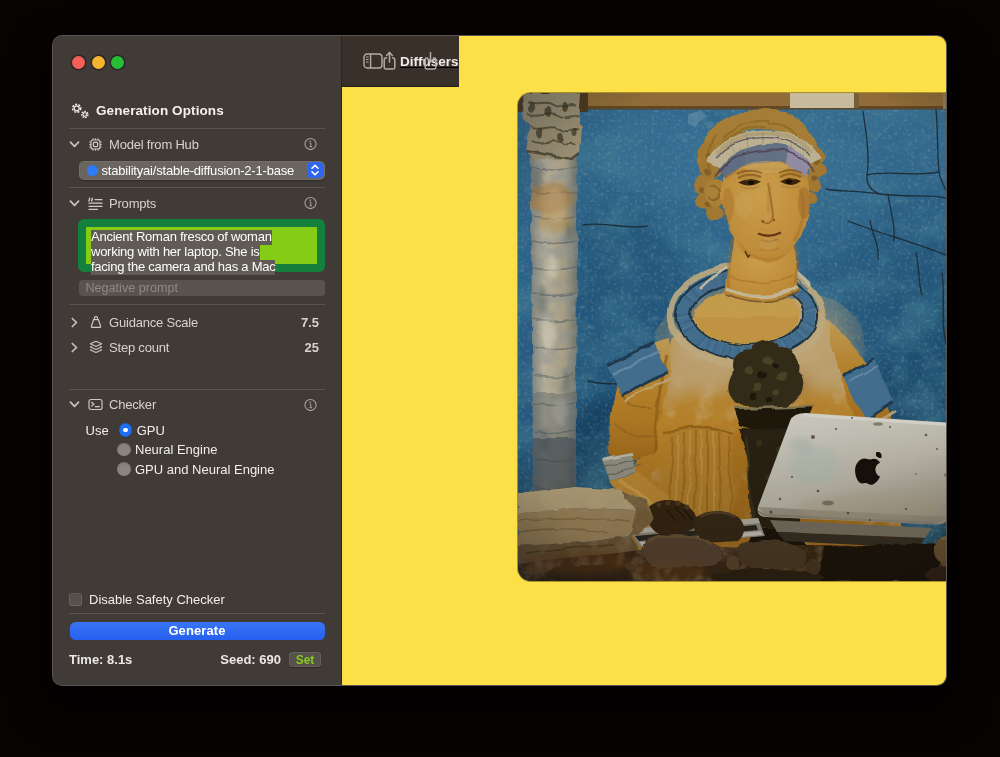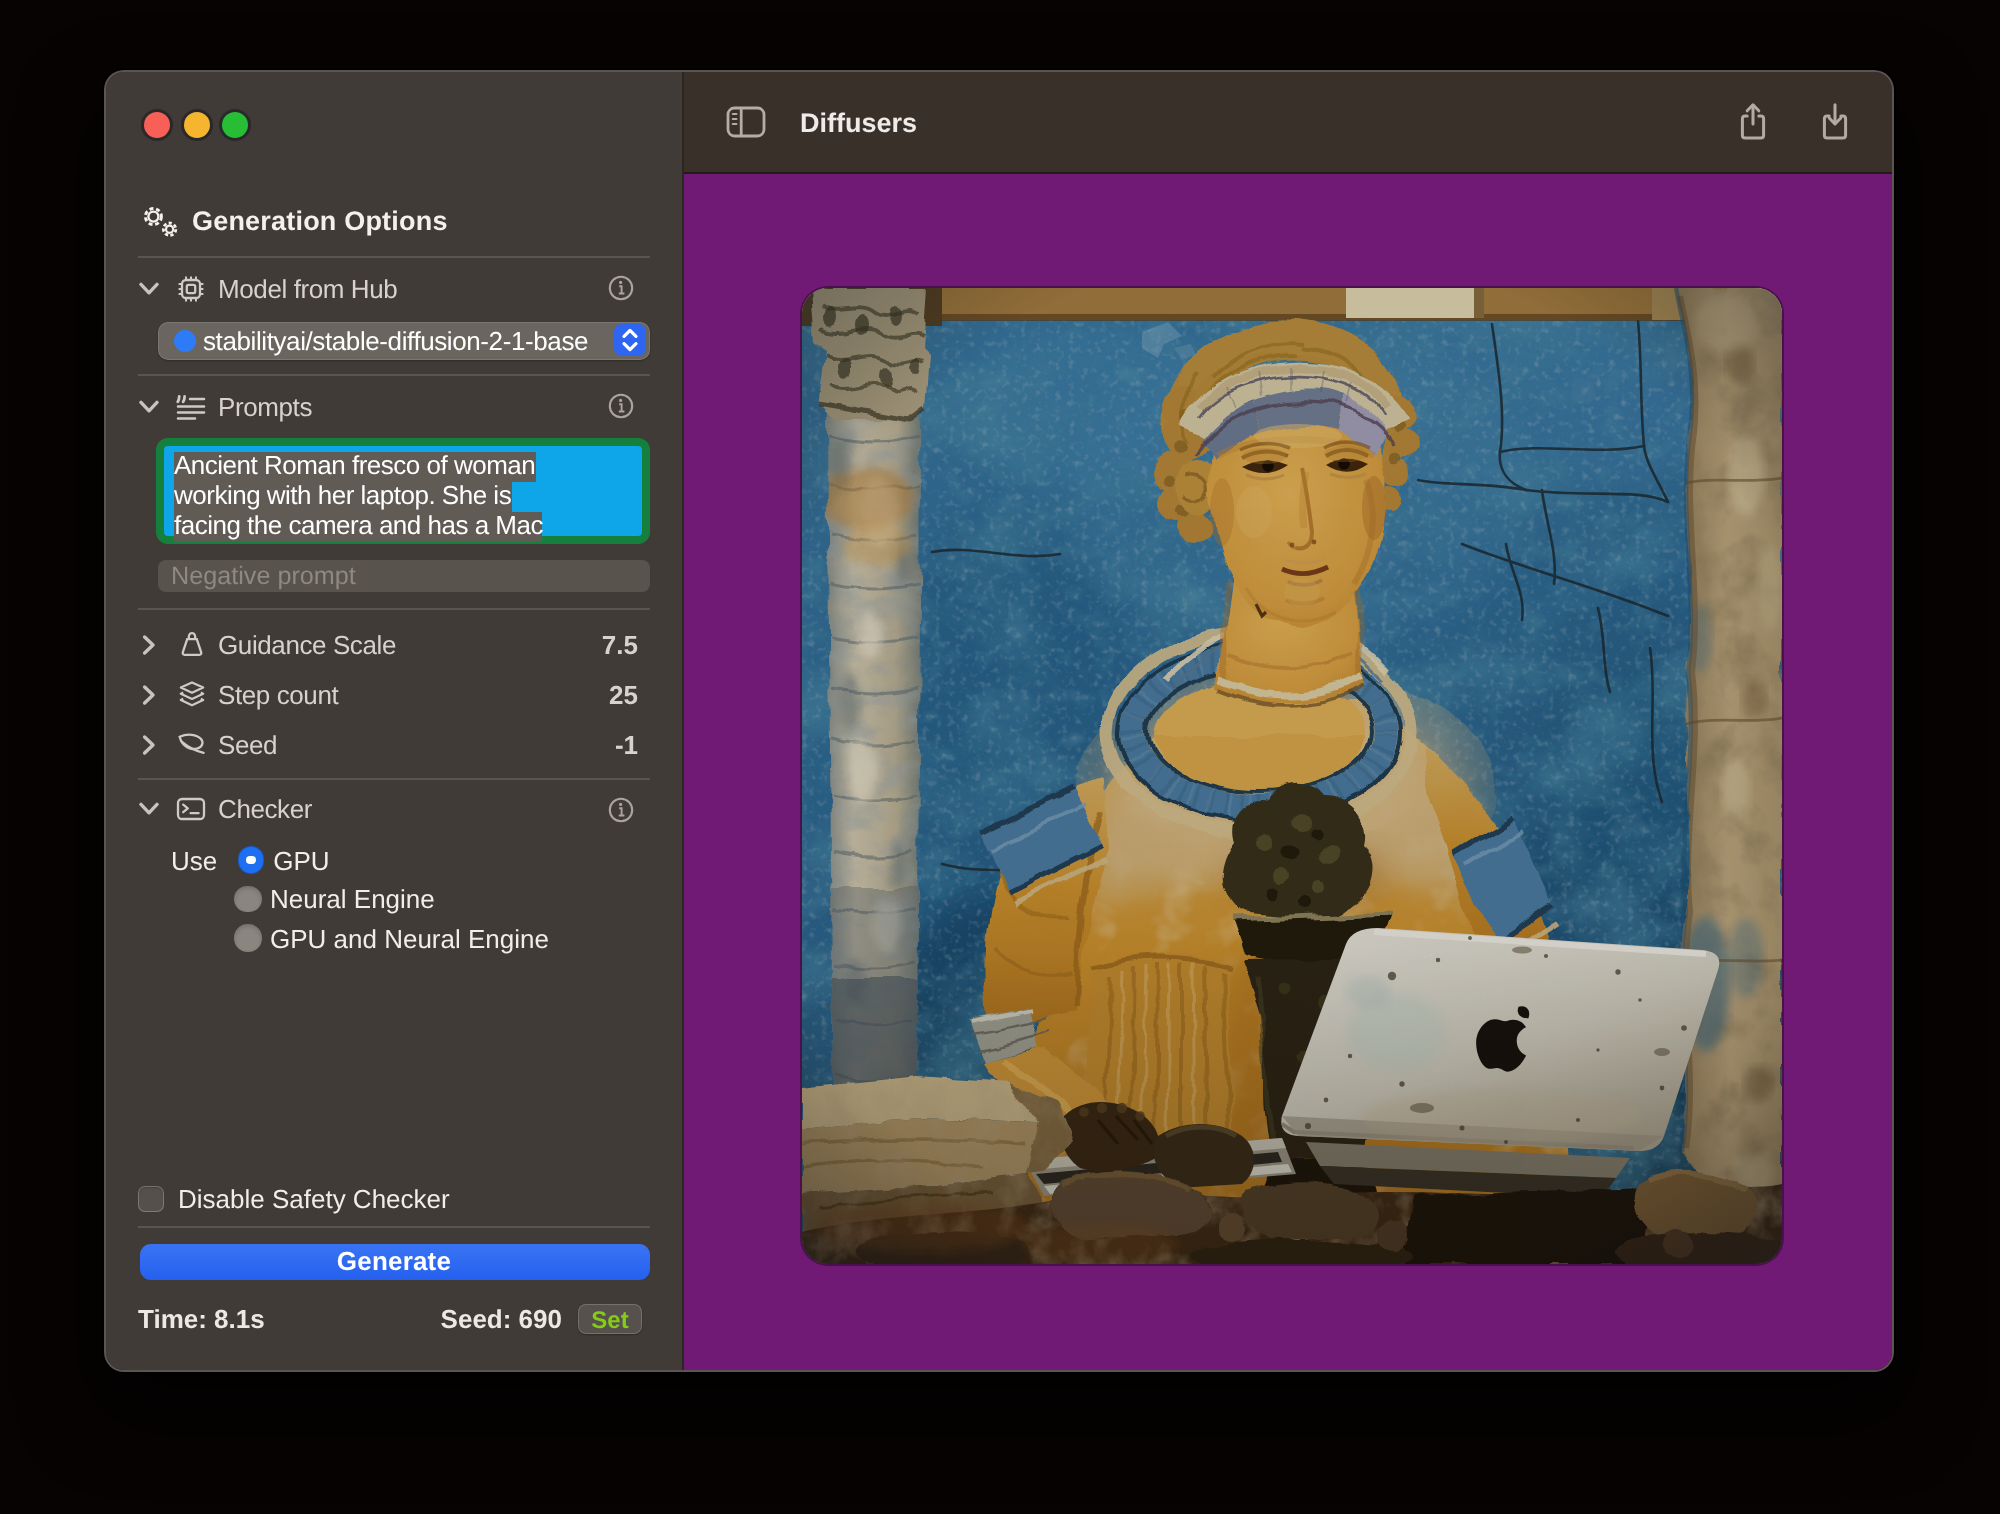--- a/index.html
+++ b/index.html
@@ -42,21 +42,21 @@
     box-shadow:inset 0 0 0 0.5px rgba(255,255,255,0.12), 0 0.5px 1px rgba(0,0,0,0.3);
   }
   .dropdown .dot { width:11px; height:11px; border-radius:50%; background:#2d7bf6; margin-left:8px; flex:none; }
   .dropdown .dd-label { color:#ffffff; font-size:13px; margin-left:4px; white-space:nowrap; letter-spacing:-0.2px; }
   .dropdown .stepper {
     position:absolute; right:1.8px; top:1.8px; width:16px; height:16px; border-radius:4px;
     background:#2f66f1; display:flex; flex-direction:column; align-items:center; justify-content:center; gap:1px;
   }
   .textarea {
     position:absolute; left:25px; top:183px; width:247px; height:53px;
-    border:4px solid #15803d; border-radius:6px; background:#0ea5e9; padding:3px 5px;
+    border:8px solid #15803d; border-radius:6px; background:#84cc16; padding:3px 5px;
   }
   .textarea .tline { display:table; font-size:13px; line-height:14.9px; color:#ffffff; background:#615b55; white-space:nowrap; letter-spacing:-0.25px;}
   .neg-input {
     position:absolute; left:25.5px; top:244px; width:246px; height:15.5px;
     background:#58525c; background:#59534e; border-radius:4px; display:flex; align-items:center;
   }
   .neg-input .ph { color:#8f8983; font-size:12.6px; margin-left:7px; }
 
   .radio-row { position:absolute; display:flex; align-items:center; }
   .radio { width:13.5px; height:13.5px; border-radius:50%; flex:none; }
@@ -78,21 +78,21 @@
   }
   .status-row { position:absolute; left:16px; right:20px; top:615px; height:17px; display:flex; align-items:center; }
   .status-row .time { font-size:13px; font-weight:bold; color:#ece8e5; }
   .status-row .seed { font-size:13px; font-weight:bold; color:#ece8e5; margin-left:auto; }
   .set-btn { margin-left:8px; width:32px; height:15px; background:#57514d; border-radius:4px;
     color:#84cc16; font-size:12px; font-weight:600; display:flex; align-items:center; justify-content:center;
     box-shadow:inset 0 0 0 0.5px rgba(255,255,255,0.18), 0 0.5px 1px rgba(0,0,0,0.3);
   }
 
   
-  .main { flex:1; display:flex; flex-direction:column; background:#701a75; }
+  .main { flex:1; display:flex; flex-direction:row; background:#fde047;text-decoration:underline; }
   .titlebar { height:51px; background:#39302a; border-bottom:1px solid rgba(0,0,0,0.4);
     display:flex; align-items:center; position:relative; flex:none; }
   .tb-sidebar-btn { margin-left:21px; display:flex; }
   .tb-title { margin-left:17px; color:#eeebe8; font-size:13.5px; font-weight:bold; }
   .tb-actions { position:absolute; right:21px; top:0; height:100%; display:flex; align-items:center; gap:26px; }
   .content { flex:1; position:relative; }
   .art { position:absolute; left:59px; top:56.5px; width:490px; height:488px; border-radius:13px; overflow:hidden;
      box-shadow:0 0 0 1px rgba(0,0,0,0.35); }
   .art svg { display:block; width:100%; height:100%; }
 
@@ -238,38 +238,20 @@
             <path d="M2.6 6.3 L1.4 6.9 L7 9.5 L12.6 6.9 L11.4 6.3"></path>
             <path d="M2.6 9.4 L1.4 10 L7 12.6 L12.6 10 L11.4 9.4"></path>
           </g>
         </svg>
       </span>
       <span class="rlabel">Step count</span>
       <span class="spacer"></span>
       <span class="rvalue" style="margin-right:6px">25</span>
     </div>
 
-    <div class="row" style="top:326.3px">
-      <span class="chev">
-        <svg class="icon" width="7" height="11" viewBox="0 0 7 11">
-            <path d="M1.3 1.5 L5.5 5.5 L1.3 9.5" fill="none" stroke="#c9c3be" stroke-width="1.7" stroke-linecap="round" stroke-linejoin="round"></path>
-          </svg>
-      </span>
-      <span class="ric">
-        <svg class="icon" width="15" height="13" viewBox="0 0 15 13">
-          <g fill="none" stroke="#cfcac5" stroke-width="1.15">
-            <path d="M1.8 2.4 C5.8 0.6 10.4 1.2 12.4 3.4 C14 5.2 13.2 7.4 10.8 8.2 C7.4 9.2 3.2 7.6 1.8 2.4 Z"></path>
-            <path d="M2.8 4.8 C6.2 7.6 10.2 9.6 13.8 10.4" stroke-linecap="round"></path>
-          </g>
-        </svg>
-      </span>
-      <span class="rlabel">Seed</span>
-      <span class="spacer"></span>
-      <span class="rvalue" style="margin-right:6px">-1</span>
-    </div>
 
     <div class="divider" style="top:352.5px"></div>
 
     <div class="row" style="top:358.5px">
       <span class="chev">
         <svg class="icon" width="11" height="7" viewBox="0 0 11 7">
             <path d="M1.5 1.2 L5.5 5.4 L9.5 1.2" fill="none" stroke="#c9c3be" stroke-width="1.7" stroke-linecap="round" stroke-linejoin="round"></path>
           </svg>
       </span>
       <span class="ric">

